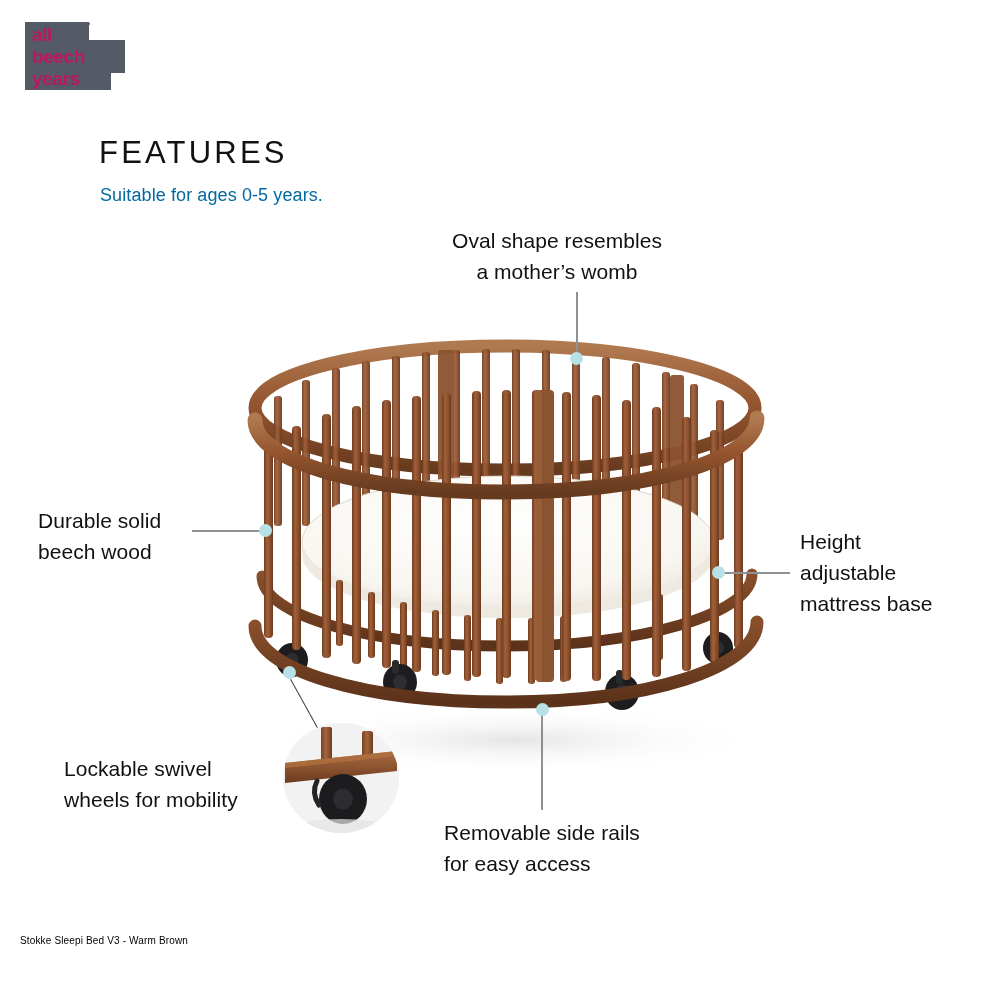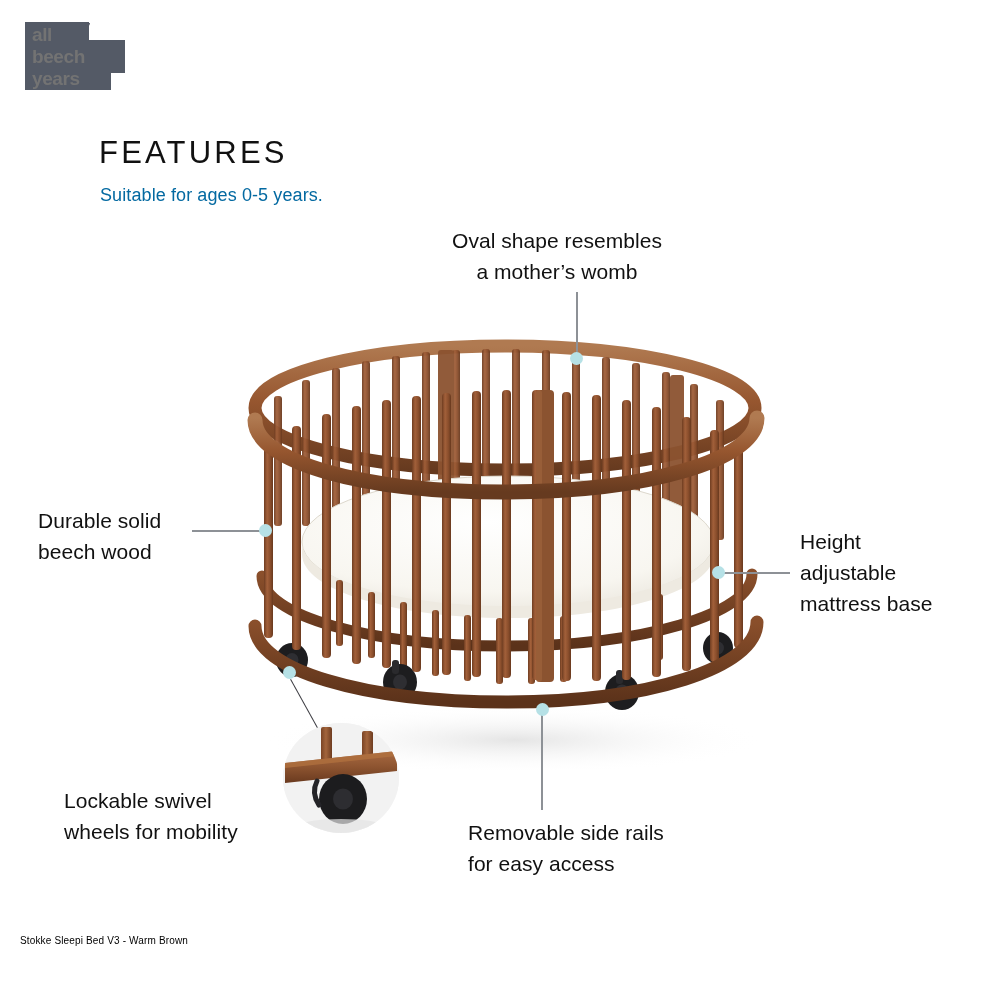--- a/index.html
+++ b/index.html
@@ -23,21 +23,21 @@
   .logo-block-b {
     position: absolute; left: 38px; top: 18px; width: 62px; height: 33px;
     background: #545a66;
   }
   .logo-block-c {
     position: absolute; left: 0; top: 40px; width: 86px; height: 28px;
     background: #545a66;
   }
   .logo-text {
     position: absolute; left: 7px; top: 2px; z-index: 3;
-    color: #737373; font-weight: bold; font-size: 19px; line-height: 22px;
+    color: #be185d; font-weight: bold; font-size: 19px; line-height: 22px;
     letter-spacing: -0.4px;
   }
   .logo-tm {
     position: absolute; left: 59px; top: 0px; z-index: 4;
     color: #545a66; font-size: 7px; font-weight: bold; line-height: 8px;
   }
 
   
   .heading {
     position: absolute; left: 99px; top: 131px;
@@ -54,22 +54,22 @@
     position: absolute;
     font-size: 21px;
     line-height: 31px;
     color: #111111;
     letter-spacing: 0.05px;
     white-space: pre-line;
   }
   .c-oval    { left: 452px; top: 225px; text-align: center; }
   .c-durable { left: 38px;  top: 505px; text-align: left; }
   .c-height  { left: 800px; top: 526px; }
-  .c-wheels  { left: 64px;  top: 753px; margin-top: 32px; }
-  .c-rails   { left: 444px; top: 817px; margin-left: 24px; }
+  .c-wheels  { left: 64px;  top: 753px; }
+  .c-rails   { left: 444px; top: 817px; }
 
   
   .lead {
     position: absolute;
     background: #8d9196;
   }
   .lead-v { width: 2px; }
   .lead-h { height: 1.5px; }
   .dot {
     position: absolute; width: 13px; height: 13px; border-radius: 50%;

